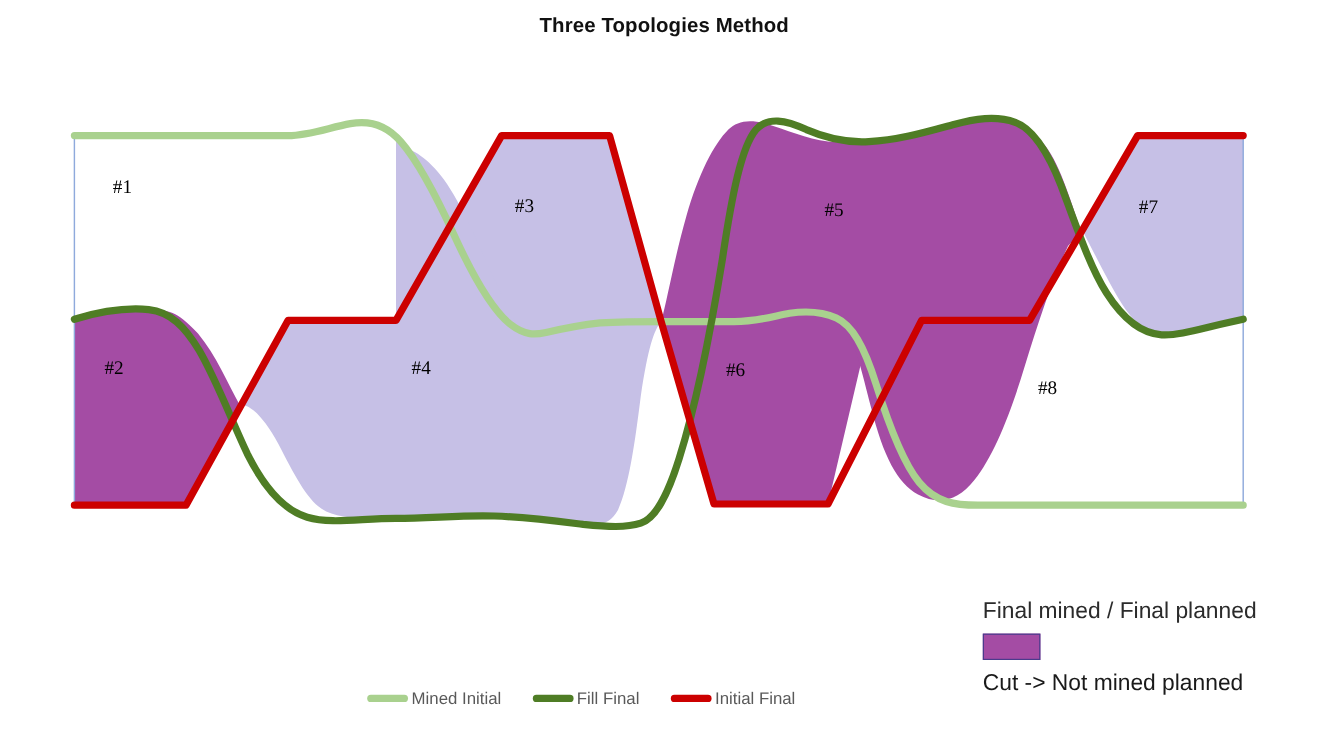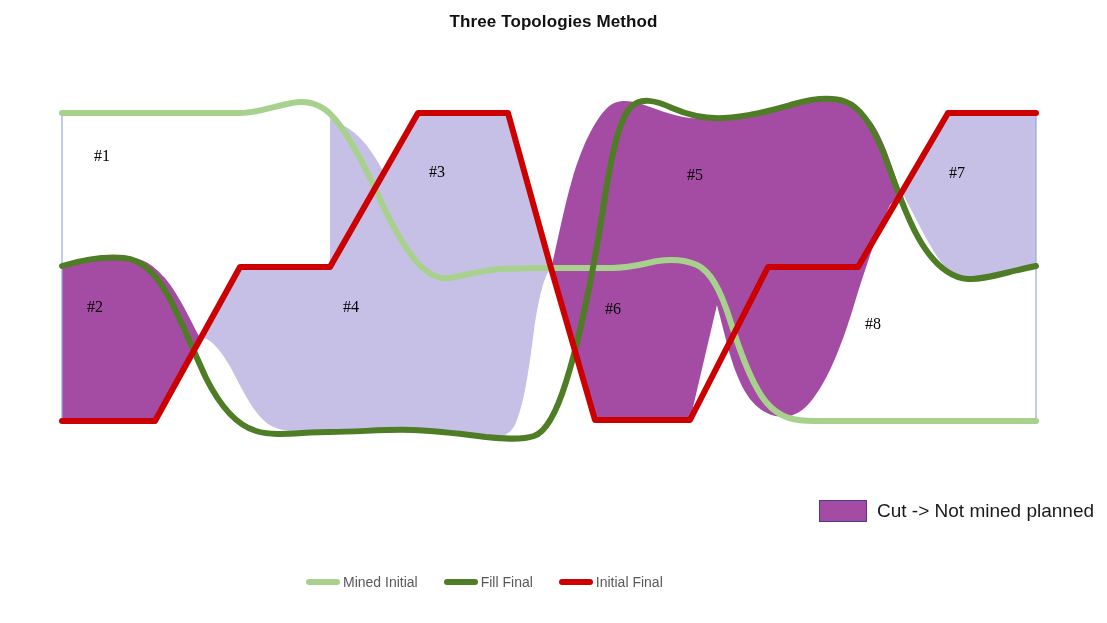--- a/index.html
+++ b/index.html
@@ -93,22 +93,22 @@
   }
   .area-legend-title {
     font-size: 19px;
     color: #2b2b2b;
     margin-bottom: 7px;
     white-space: nowrap;
     line-height: 1.1;
   }
   .area-entry {
     display: flex;
-    flex-direction: row;
-    align-items: center;
+    flex-direction: column;
+    align-items: flex-start;
     gap: 10px;
     margin-bottom: 2px;
   }
   .area-swatch {
     width: 48px;
     height: 22px;
     flex: 0 0 auto;
     box-sizing: border-box;
   }
   .area-label {
@@ -249,20 +249,21 @@
 
     <div class="series-entry">
       <span class="series-swatch" style="background:#CC0000"></span>
       <span class="series-label">Initial Final</span>
     </div>
 
   </div>
 
   <div class="area-legend">
 
+    <div class="area-legend-title">Final mined / Final planned</div>
 
     <div class="area-entry">
       <span class="area-swatch" style="background:#A44CA4;border:1px solid #4A3B8C"></span>
       <span class="area-label">Cut -&gt; Not mined planned</span>
     </div>
 
 
   </div>
 
 </div>

